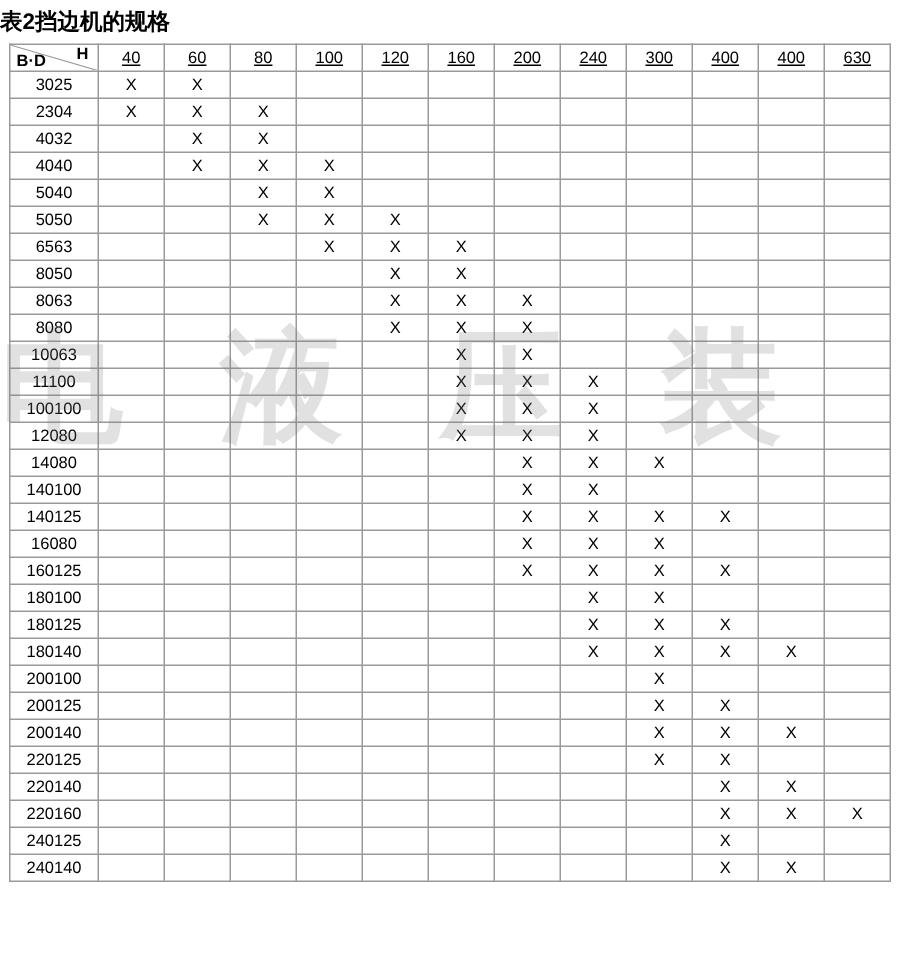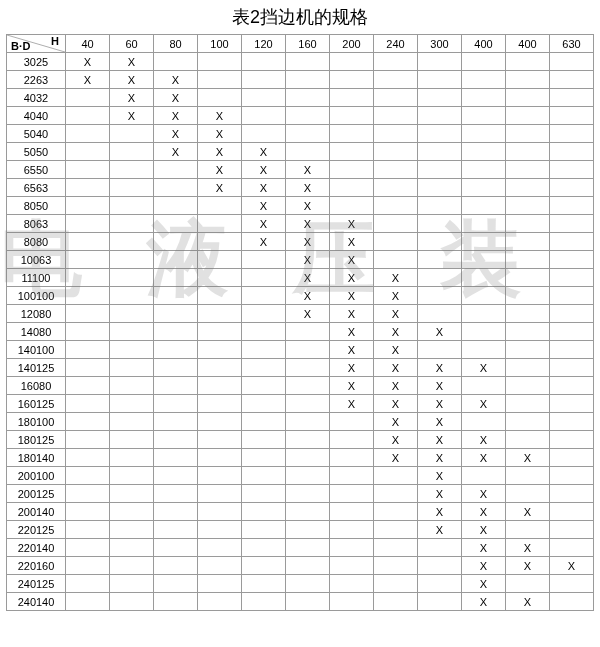--- a/index.html
+++ b/index.html
@@ -14,23 +14,22 @@
     color: #000000;
     position: relative;
     overflow: hidden;
   }
   .page {
     position: relative;
     width: 600px;
     height: 647px;
   }
   .title {
-    text-align: center;
-    font-size: 18px;
-    font-weight: normal;
+    font-size: 15px;
+    font-weight: bold;
     padding-top: 5px;
     padding-bottom: 5px;
     letter-spacing: 0px;
   }
   table.spec {
     border-collapse: collapse;
     width: 588px;
     margin: 0 6px;
     table-layout: fixed;
   }
@@ -68,20 +67,21 @@
     position: absolute;
     left: 4px;
     bottom: 0px;
     font-size: 11px;
     font-weight: bold;
   }
   th.colhead {
     height: 28px;
     font-size: 11px;
     font-weight: normal;
+    text-decoration: underline;
   }
   td.rowhead {
     font-size: 11px;
     margin-left: 20px;
   }
   td.mark {
     font-size: 11px;
   }
   
   .watermark {
@@ -143,21 +143,21 @@
           <td class="mark"></td>
           <td class="mark"></td>
           <td class="mark"></td>
           <td class="mark"></td>
           <td class="mark"></td>
           <td class="mark"></td>
           <td class="mark"></td>
           <td class="mark"></td>
         </tr>
         <tr>
-          <td class="rowhead">2263</td>
+          <td class="rowhead">2304</td>
           <td class="mark">X</td>
           <td class="mark">X</td>
           <td class="mark">X</td>
           <td class="mark"></td>
           <td class="mark"></td>
           <td class="mark"></td>
           <td class="mark"></td>
           <td class="mark"></td>
           <td class="mark"></td>
           <td class="mark"></td>
@@ -210,35 +210,20 @@
           <td class="mark"></td>
         </tr>
         <tr>
           <td class="rowhead">5050</td>
           <td class="mark"></td>
           <td class="mark"></td>
           <td class="mark">X</td>
           <td class="mark">X</td>
           <td class="mark">X</td>
           <td class="mark"></td>
-          <td class="mark"></td>
-          <td class="mark"></td>
-          <td class="mark"></td>
-          <td class="mark"></td>
-          <td class="mark"></td>
-          <td class="mark"></td>
-        </tr>
-        <tr>
-          <td class="rowhead">6550</td>
-          <td class="mark"></td>
-          <td class="mark"></td>
-          <td class="mark"></td>
-          <td class="mark">X</td>
-          <td class="mark">X</td>
-          <td class="mark">X</td>
           <td class="mark"></td>
           <td class="mark"></td>
           <td class="mark"></td>
           <td class="mark"></td>
           <td class="mark"></td>
           <td class="mark"></td>
         </tr>
         <tr>
           <td class="rowhead">6563</td>
           <td class="mark"></td>

